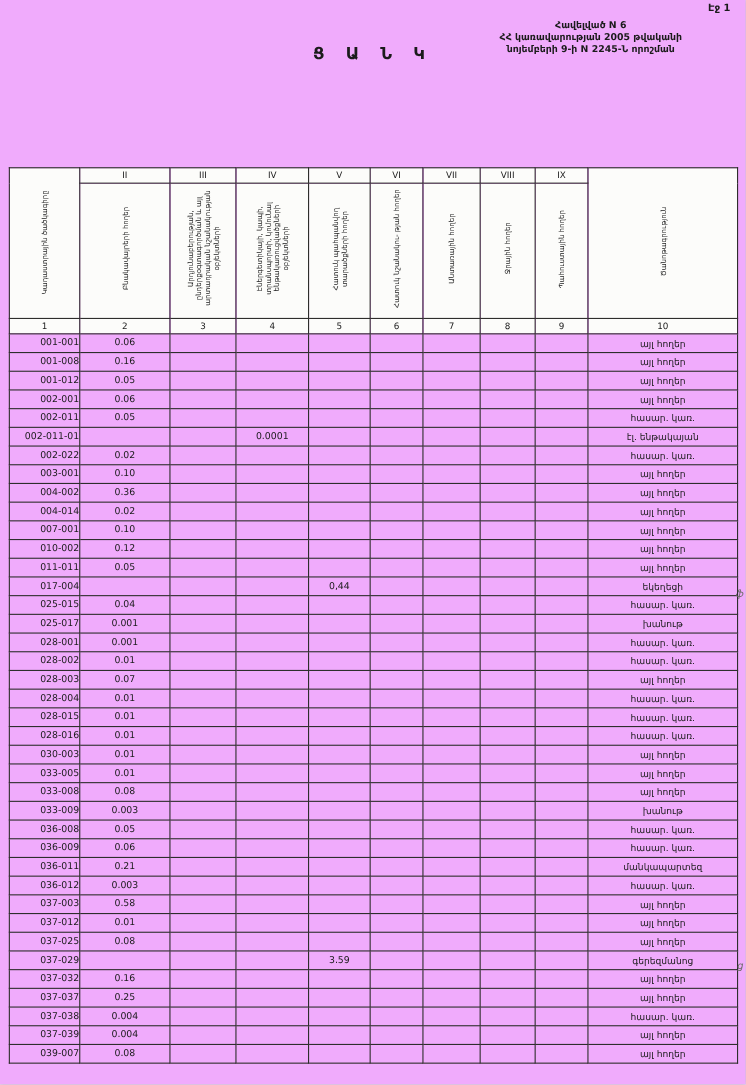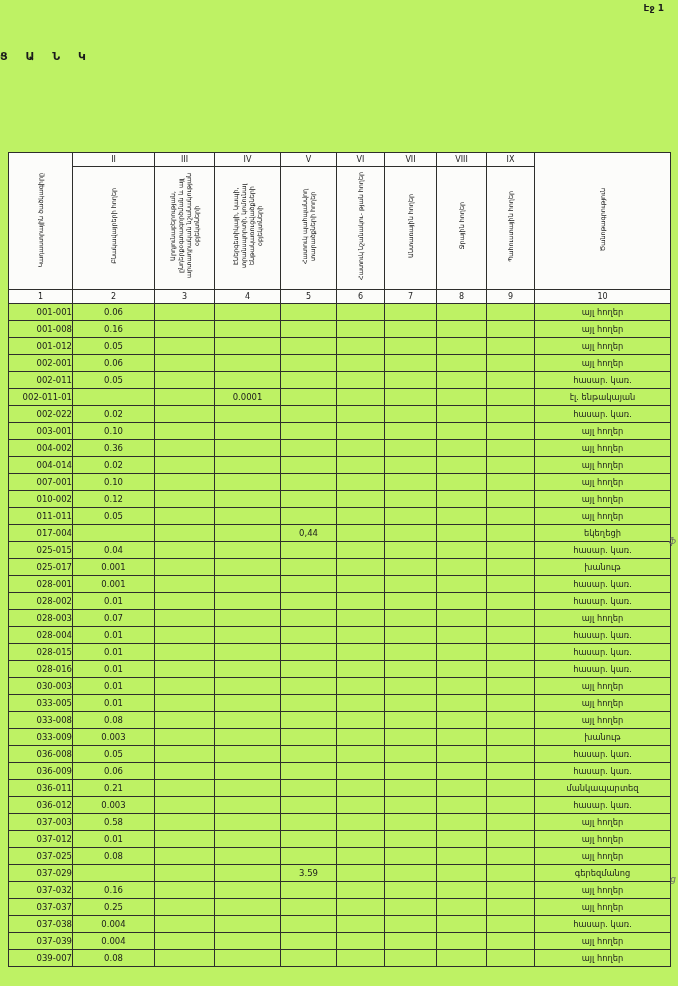--- a/index.html
+++ b/index.html
@@ -1,36 +1,36 @@
 <!DOCTYPE html>
 <html><head>
 <meta charset="utf-8">
 <style>
   html,body{margin:0;padding:0;background:#e8e8e4;}
   .page{
     position:relative;
     width:678px;height:986px;
     margin:0 auto;
-    background:#bef264;
+    background:#f0abfc;
     font-family:"DejaVu Sans",sans-serif;
     color:#1b1b1b;
     overflow:hidden;
     box-shadow:0 0 4px rgba(0,0,0,.3);
   }
   .page-num{
     position:absolute;top:3px;right:14px;
     font-size:9px;font-weight:bold;
   }
   .annex-block{
     position:absolute;top:18px;right:58px;
     text-align:center;font-size:8.5px;font-weight:bold;line-height:1.3;
   }
   .cank{
-    position:absolute;top:50px;left:0;width:100%;
-    text-align:left;font-size:11px;font-weight:bold;letter-spacing:7px;
+    position:absolute;top:40px;left:0;width:100%;
+    text-align:center;font-size:15px;font-weight:bold;letter-spacing:7px;
   }
   .doc-title{
     position:absolute;top:68px;left:39px;width:600px;
     text-align:center;font-size:9.5px;font-weight:bold;line-height:1.5;
   }
   table.land{
     position:absolute;left:8px;top:152px;
     width:662px;border-collapse:collapse;table-layout:fixed;
   }
   table.land th,table.land td{
@@ -63,20 +63,25 @@
   .mark-1{top:536px;}
   .mark-2{top:874px;}
 </style>
 </head>
 <body>
 
 <div class="page">
 
   <div class="page-num">Էջ 1</div>
 
+  <div class="annex-block">
+    <div>Հավելված N 6</div>
+    <div>ՀՀ կառավարության 2005 թվականի</div>
+    <div>նոյեմբերի 9-ի N 2245-Ն որոշման</div>
+  </div>
 
   <div class="cank">Ց Ա Ն Կ</div>
 
 
   <table class="land">
     <colgroup>
       <col style="width:64px">
         <col style="width:82px">
         <col style="width:60px">
       <col style="width:66px">

